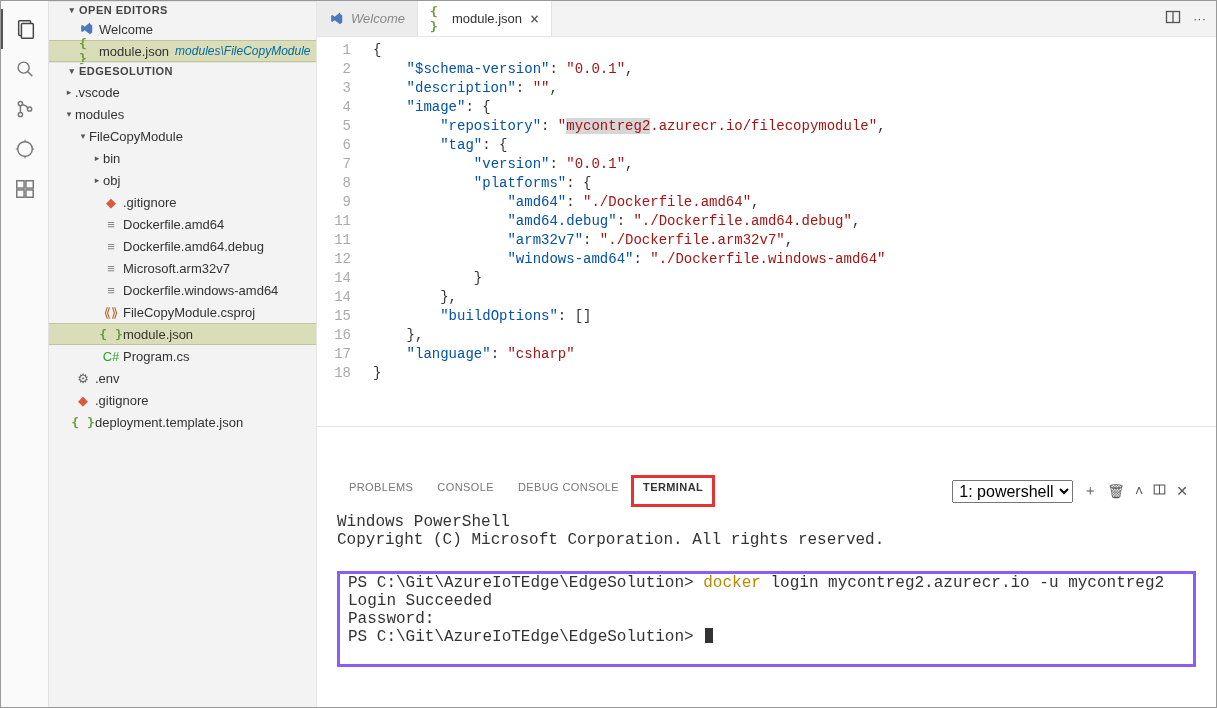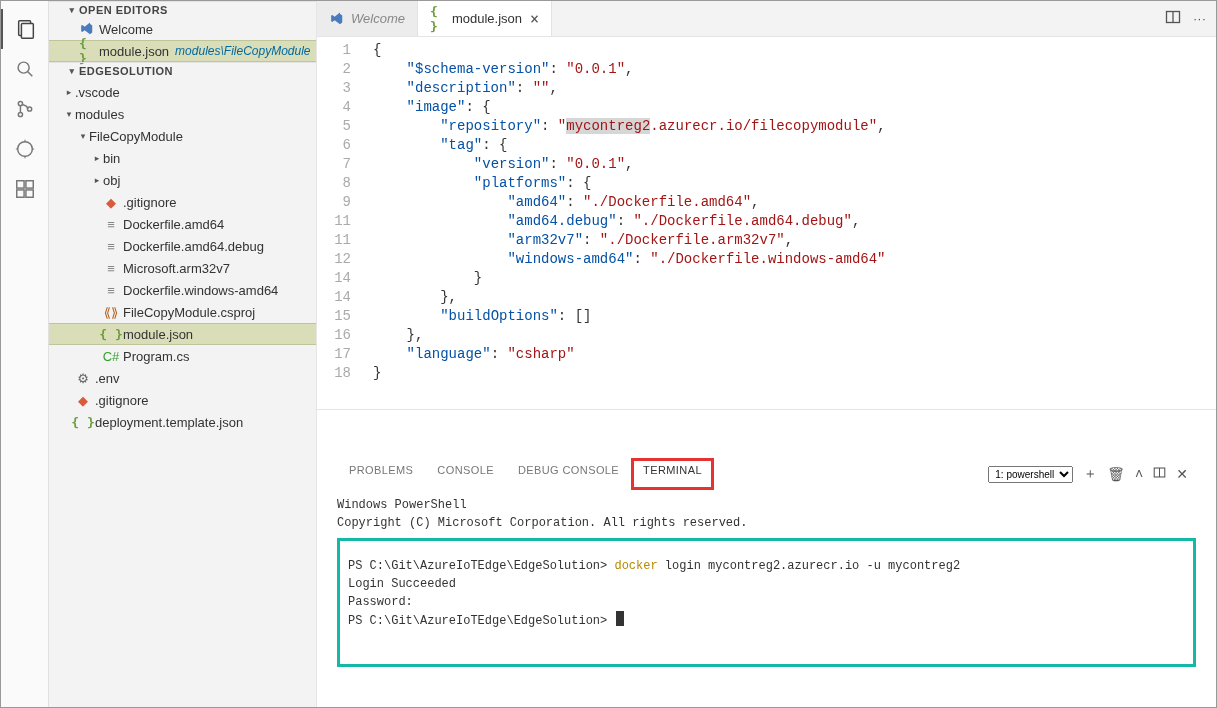--- a/index.html
+++ b/index.html
@@ -48,28 +48,28 @@
   .tok-str { color: #a31515; }
   .tok-key { color: #0451a5; }
   .tok-sel { background: #d6d6d6; }
   .punc { color: #333; }
 
   
   .panel { border-top: 1px solid #e5e5e5; display: flex; flex-direction: column; }
   .panel-tabs { display: flex; height: 32px; padding: 0 20px; margin-top: 48px; }
   .ptab { font-size: 11px; letter-spacing: 0.4px; color: #777; padding: 6px 12px; cursor: pointer; }
   .ptab.active { color: #333; border-bottom: 1px solid #555; }
-  .ptab.hl { outline: 3px solid #e53232; outline-offset: -3px; }
+  .ptab.hl { outline: 3px solid #e53232; outline-offset: -3px; font-weight: bold; }
   .panel-spacer { flex: 1; }
   .panel-actions { display: flex; align-items: center; gap: 10px; padding-right: 8px; font-size: 12px; color: #444; }
-  .panel-actions select { font-size: 10px; padding: 1px 2px; }
+  .panel-actions select { font-size: 16px; padding: 1px 2px; }
   .panel-actions .pa { cursor: pointer; font-size: 14px; color:#555;}
 
-  .terminal { font-family: Consolas, "Courier New", monospace; font-size: 12px; line-height: 18px; padding: 6px 20px 40px 20px; background: #fff; }
-  .term-hl { border: 3px solid #14b8a6; padding: 16px 8px; margin-top: 6px; }
+  .terminal { font-family: Consolas, "Courier New", monospace; font-size: 16px; line-height: 18px; padding: 6px 20px 40px 20px; background: #fff; }
+  .term-hl { border: 3px solid #8b5cf6; padding: 0 8px; margin-top: 22px; }
   .cmd-yellow { color: #b58900; }
   .cursor-block { display: inline-block; width: 8px; height: 15px; background: #333; vertical-align: -2px; margin-left: 2px; }
 
   
   .ico-braces { color: #6b9e3c; font-family: Consolas, monospace; font-weight: 600; font-size: 13px; }
   .ico-vs { color: #4a7bbd; }
   .ico-cs { color: #33a02c; }
   .ico-csproj { color: #b45f1a; }
   .ico-gear { color: #666; }
   .ico-git { color: #d95b3c; }

